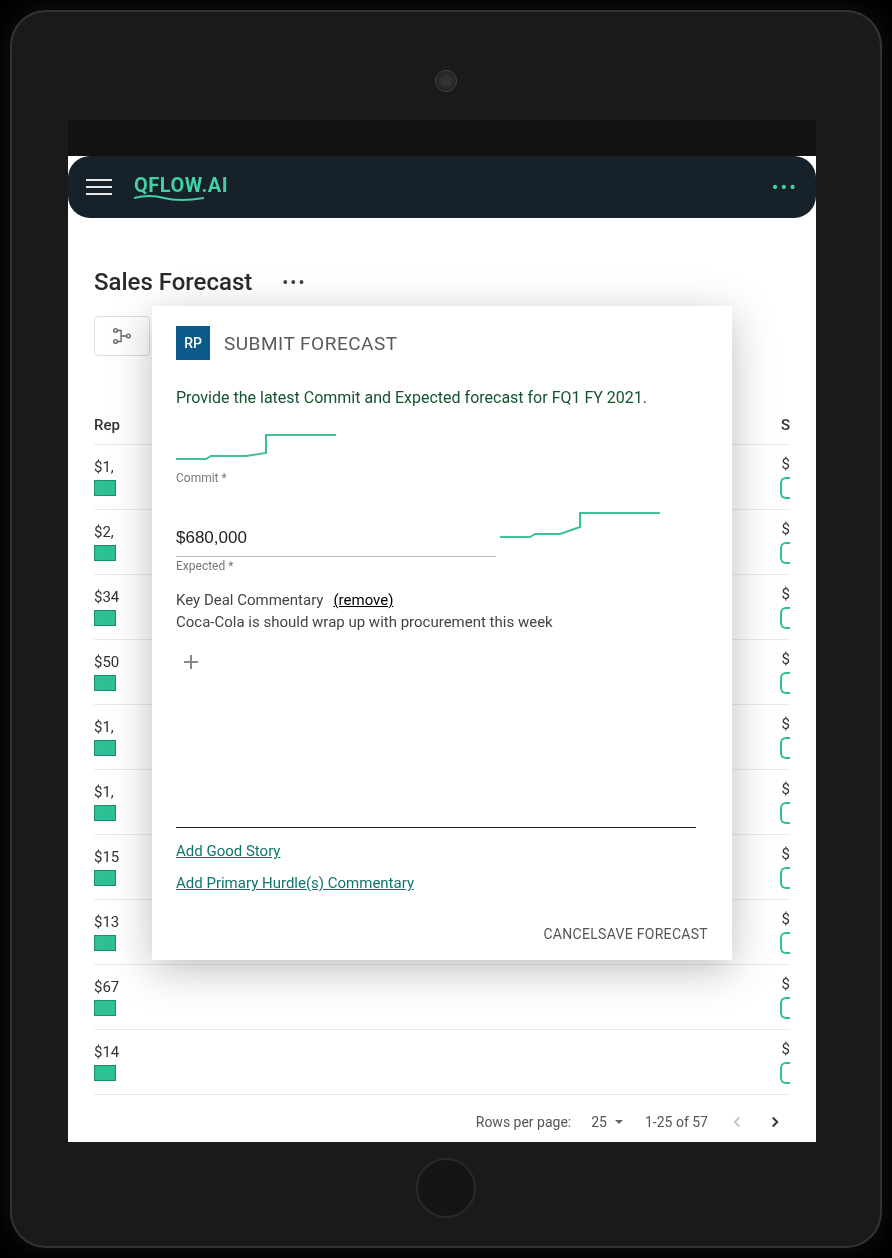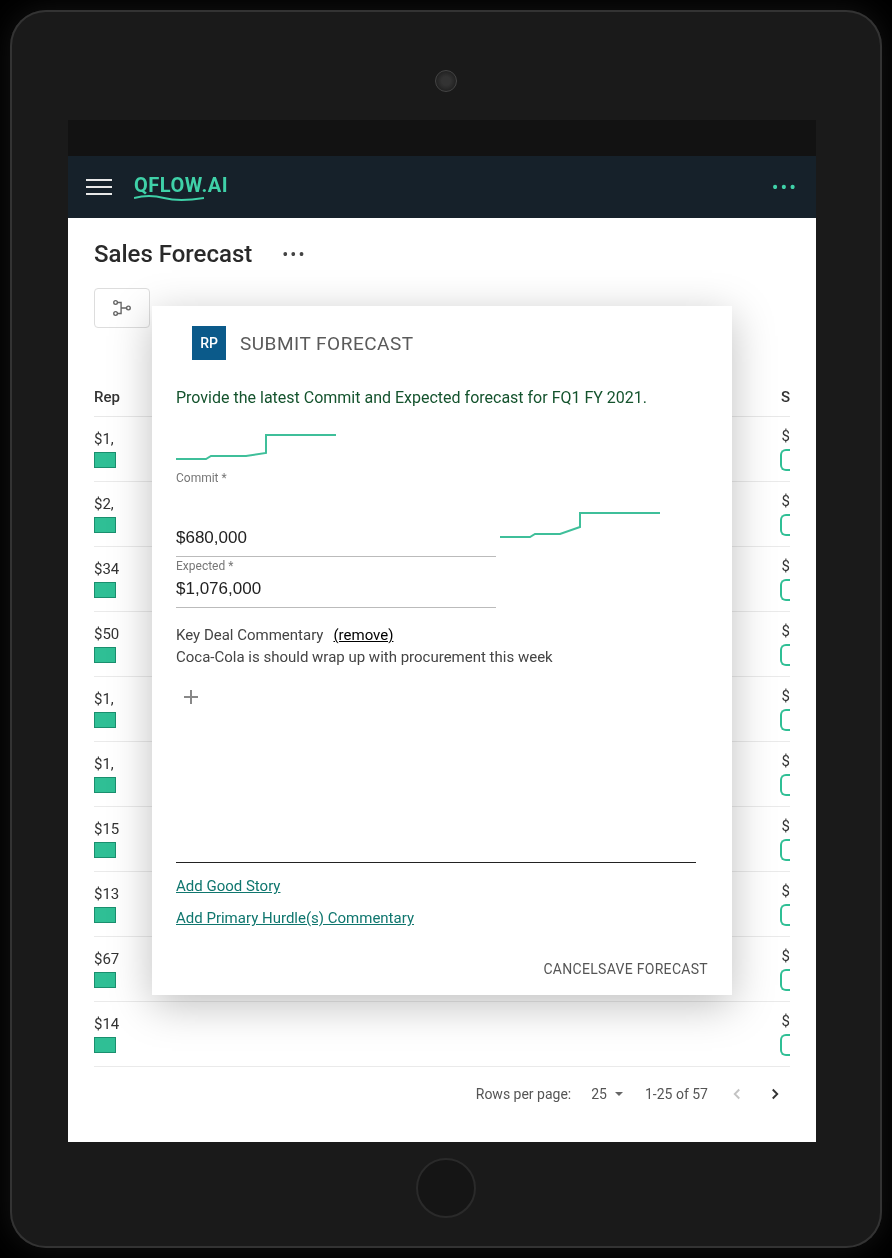--- a/index.html
+++ b/index.html
@@ -45,20 +45,21 @@
     height: 36px;
     background: #121212;
   }
   .appbar {
     background: #16212a;
     height: 62px;
     display: flex;
     align-items: center;
     padding: 0 18px;
     color: #fff;
+    border-radius: 22px;
   }
   .hamburger { width: 26px; display:flex; flex-direction:column; gap:5px; cursor:pointer; }
   .hamburger span { height:2px; background:#e8e8e8; width:100%; }
   .logo {
     margin-left: 22px;
     font-weight: 700;
     color: #3fd1a8;
     font-size: 20px;
     letter-spacing: 0.5px;
     position: relative;
@@ -75,21 +76,21 @@
     letter-spacing: 2px;
     cursor:pointer;
   }
   .content {
     padding: 22px 26px 40px 26px;
     background:#fff;
     color:#222;
     position: relative;
     height: calc(100% - 98px);
   }
-  .page-title-row { display:flex; align-items:center; gap:30px; }
+  .page-title-row { display:flex; align-items:center; gap:30px;margin-top:28px; }
   .page-title { font-size: 24px; font-weight:500; color:#2a2a2a; }
   .page-title-more { font-size:18px; letter-spacing:2px; color:#444; cursor:pointer; }
   .period-row {
     margin-top: 24px;
     display:flex; align-items:center; gap:10px;
     font-size:15px; color:#444;
   }
   .period-chip {
     background:#d8f3ea;
     color:#1e9a77;
@@ -141,21 +142,21 @@
     top: 88px; left: 84px; right: 84px;
     background:#fff;
     box-shadow: 0 10px 40px rgba(0,0,0,0.25);
     padding: 20px 24px 18px 24px;
     z-index: 20;
   }
   .modal-head { display:flex; align-items:center; gap:14px; }
   .avatar {
     width:34px; height:34px; background:#0b5a8a; color:#fff;
     display:flex; align-items:center; justify-content:center;
-    font-size:14px; font-weight:500;margin-left:16px;
+    font-size:14px; font-weight:500;
   }
   .modal-title { font-size:19px; color:#5a5a5a; letter-spacing:0.5px; }
   .modal-desc { margin-top:28px; font-size:16px; color:#14532d; }
   .spark { margin-top:18px; width:160px; height:40px; }
   .field-label { font-size:12px; color:#777; margin-top:2px; }
   .field-input {
     border:none; border-bottom:1px solid #bbb;
     font-size:17px; color:#222; padding:6px 0 8px 0;
     width: 320px; background:transparent;
   }
@@ -348,21 +349,20 @@
         <svg class="spark" viewBox="0 0 160 40">
           <path d="M0 34 L30 34 L35 31 L70 31 L90 28 L90 10 L160 10" stroke="#3fbf9a" stroke-width="2" fill="none"></path>
         </svg>
         <div class="field-label">Commit *</div>
         <input class="field-input" value="$680,000" style="">
 
         <svg class="spark" viewBox="0 0 160 40">
           <path d="M0 34 L30 34 L35 31 L60 31 L80 24 L80 10 L160 10" stroke="#3fbf9a" stroke-width="2" fill="none"></path>
         </svg>
         <div class="field-label">Expected *</div>
-        <input class="field-input" value="$1,076,000" style="">
 
         <div class="kdc-row">
           <span>Key Deal Commentary</span>
           <span class="link">(remove)</span>
         </div>
         <div class="comment-text">Coca-Cola is should wrap up with procurement this week</div>
         <div class="plus-btn">
           <svg width="18" height="18" viewBox="0 0 18 18">
             <path d="M9 2v14M2 9h14" stroke="#888" stroke-width="2"></path>
           </svg>

